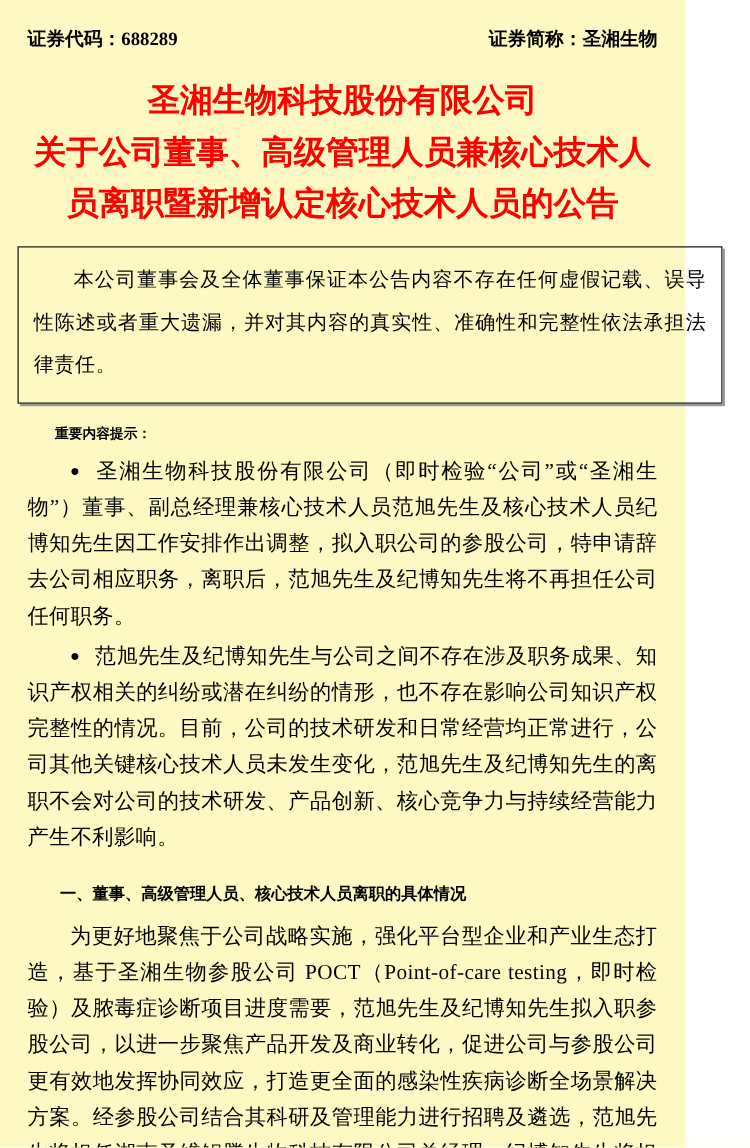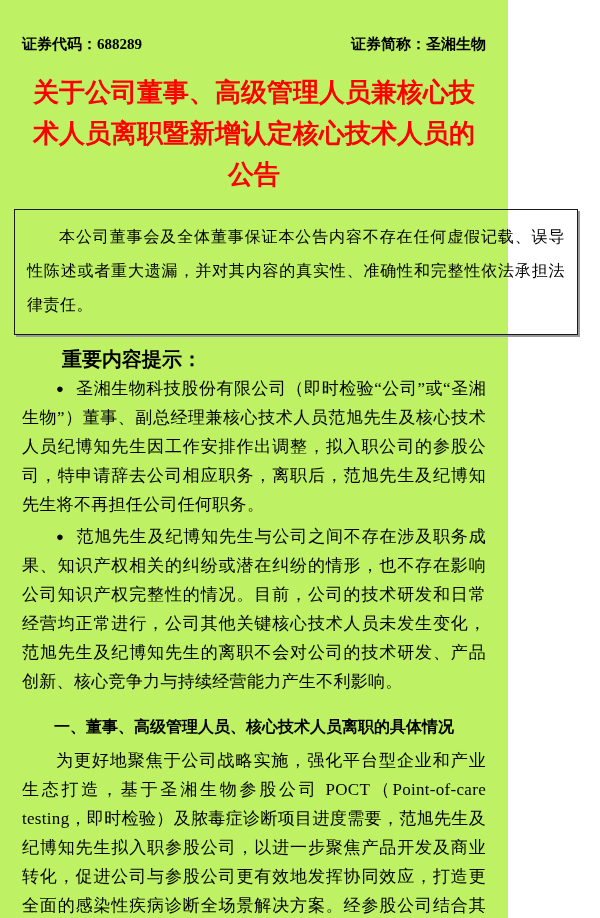--- a/index.html
+++ b/index.html
@@ -4,23 +4,23 @@
 <style>
   * { margin: 0; padding: 0; box-sizing: border-box; }
   html, body {
     width: 600px; height: 918px;
     background: #ffffff;
     overflow: hidden;
     font-family: "Liberation Serif", "DejaVu Serif", serif;
     color: #000000;
   }
   .page {
-    width: 508px; height: 918px;
-    padding: 28px 22px 0 22px;
-    background: #bef264;
+    width: 548px; height: 918px;
+    padding: 16px 22px 0 22px;
+    background: #fef9c3;
   }
   .doc-header {
     display: flex;
     justify-content: space-between;
     align-items: baseline;
     font-weight: bold;
     font-size: 15px;
     line-height: 20px;
     font-family: "Liberation Serif", "DejaVu Serif", serif;
     margin-top: 6px;
@@ -45,21 +45,21 @@
   .disclaimer-box p {
     font-size: 16px;
     line-height: 34px;
     text-indent: 2em;
     text-align: justify;
     letter-spacing: 0.5px;
   }
   .hint-heading {
     margin-top: 12px;
     font-weight: bold;
-    font-size: 20px;
+    font-size: 11px;
     line-height: 24px;
     text-indent: 2em;
     font-family: "Liberation Sans", "DejaVu Sans", sans-serif;
   }
   .para {
     font-size: 17px;
     line-height: 29px;
     text-indent: 2em;
     text-align: justify;
     letter-spacing: 0.3px;
@@ -67,37 +67,38 @@
   }
   .bullet-dot {
     font-size: 13px;
     margin-right: 0.9em;
     vertical-align: 1px;
   }
   .section-heading {
     margin-top: 18px;
     margin-bottom: 6px;
     font-weight: bold;
-    font-size: 16px;
+    font-size: 13px;
     line-height: 26px;
     text-indent: 2em;
     font-family: "Liberation Sans", "DejaVu Sans", sans-serif;
   }
 </style>
 </head>
 <body>
 
 <div class="page">
 
   <div class="doc-header">
     <span>证券代码：688289</span>
     <span>证券简称：圣湘生物</span>
   </div>
 
   <h1 class="doc-title">
+    <span class="t-line">圣湘生物科技股份有限公司</span>
     <span class="t-line">关于公司董事、高级管理人员兼核心技术人员离职暨新增认定核心技术人员的公告</span>
   </h1>
 
   <div class="disclaimer-box">
     <p>本公司董事会及全体董事保证本公告内容不存在任何虚假记载、误导性陈述或者重大遗漏，并对其内容的真实性、准确性和完整性依法承担法律责任。</p>
   </div>
 
   <p class="hint-heading">重要内容提示：</p>
 
   <p class="para"><span class="bullet-dot">●</span><span>圣湘生物科技股份有限公司（即时检验“公司”或“圣湘生物”）董事、副总经理兼核心技术人员范旭先生及核心技术人员纪博知先生因工作安排作出调整，拟入职公司的参股公司，特申请辞去公司相应职务，离职后，范旭先生及纪博知先生将不再担任公司任何职务。</span></p>

